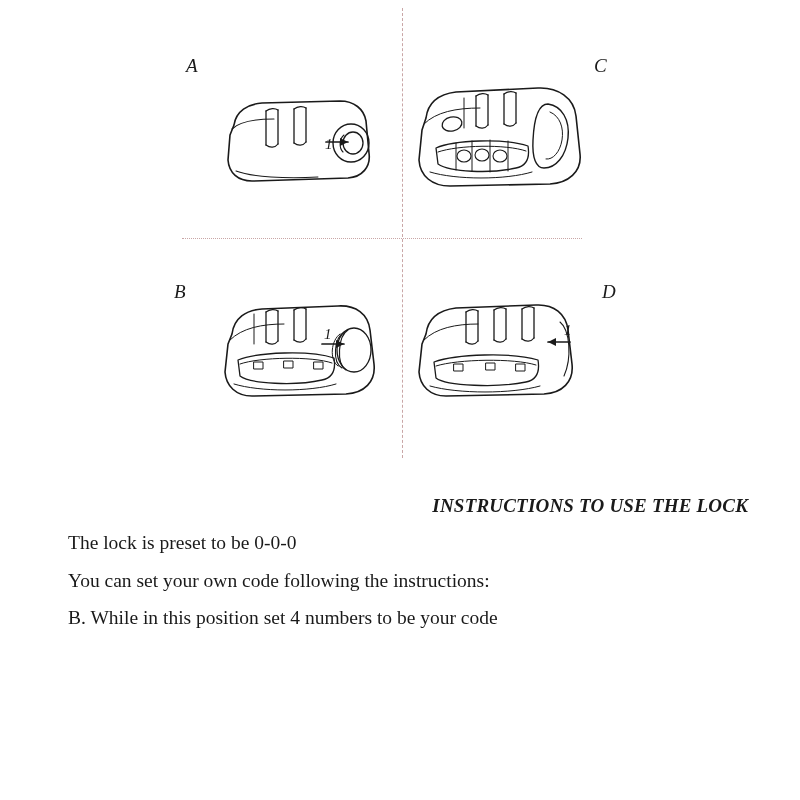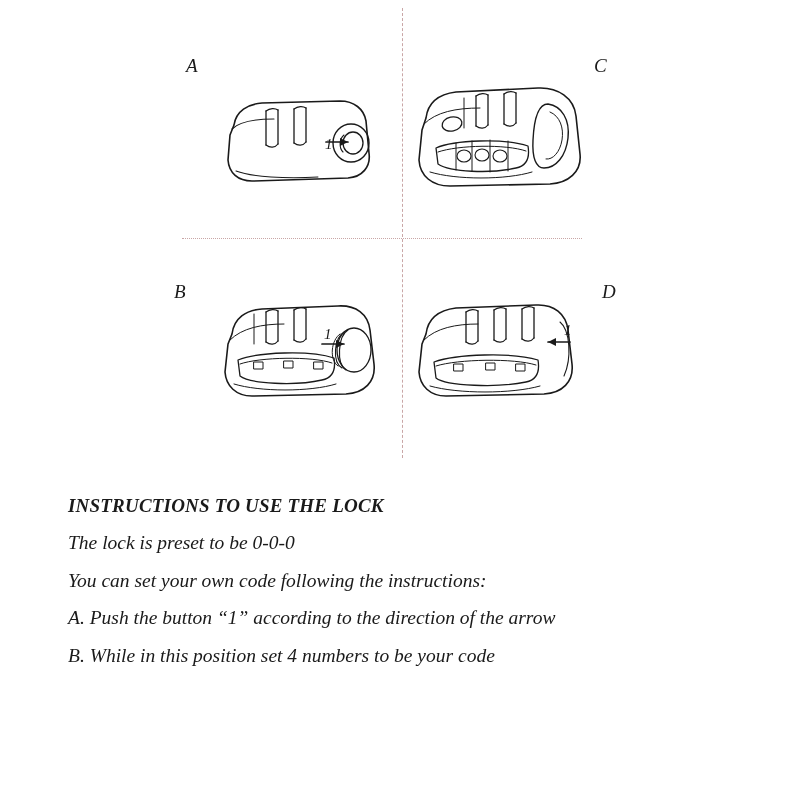--- a/index.html
+++ b/index.html
@@ -80,24 +80,24 @@
     top: 495px;
     width: 680px;
   }
   #instructions-title {
     font-family: "Liberation Serif", serif;
     font-weight: bold;
     font-style: italic;
     font-size: 19px;
     letter-spacing: 0.2px;
     margin: 0 0 16px 0;
+    text-align: right;
   }
   .instr-line {
     font-family: "Liberation Serif", serif;
-    font-style: italic;
     font-size: 19.5px;
     line-height: 1.0;
     margin: 0 0 18px 0;
     white-space: nowrap;
   }
 </style>
 </head>
 <body>
 
 <div id="diagram-area">
@@ -228,15 +228,14 @@
     </g>
   </svg>
   <div class="arrow-num" id="num-d">1</div>
 
 </div>
 
 <div id="instructions">
   <h1 id="instructions-title">INSTRUCTIONS TO USE THE LOCK</h1>
   <p class="instr-line">The lock is preset to be 0-0-0</p>
   <p class="instr-line">You can set your own code following the instructions:</p>
-  <p class="instr-line">A. Push the button “1” according to the direction of the arrow</p>
   <p class="instr-line">B. While in this position set 4 numbers to be your code</p>
 </div>
 
 </body></html>

